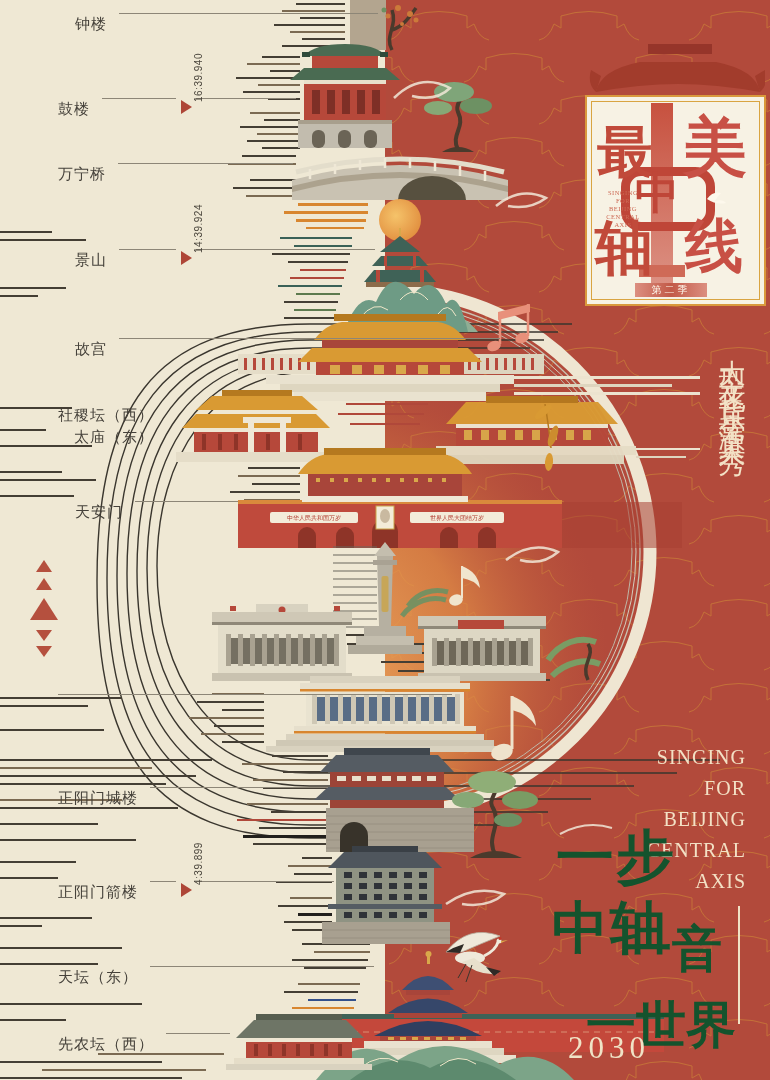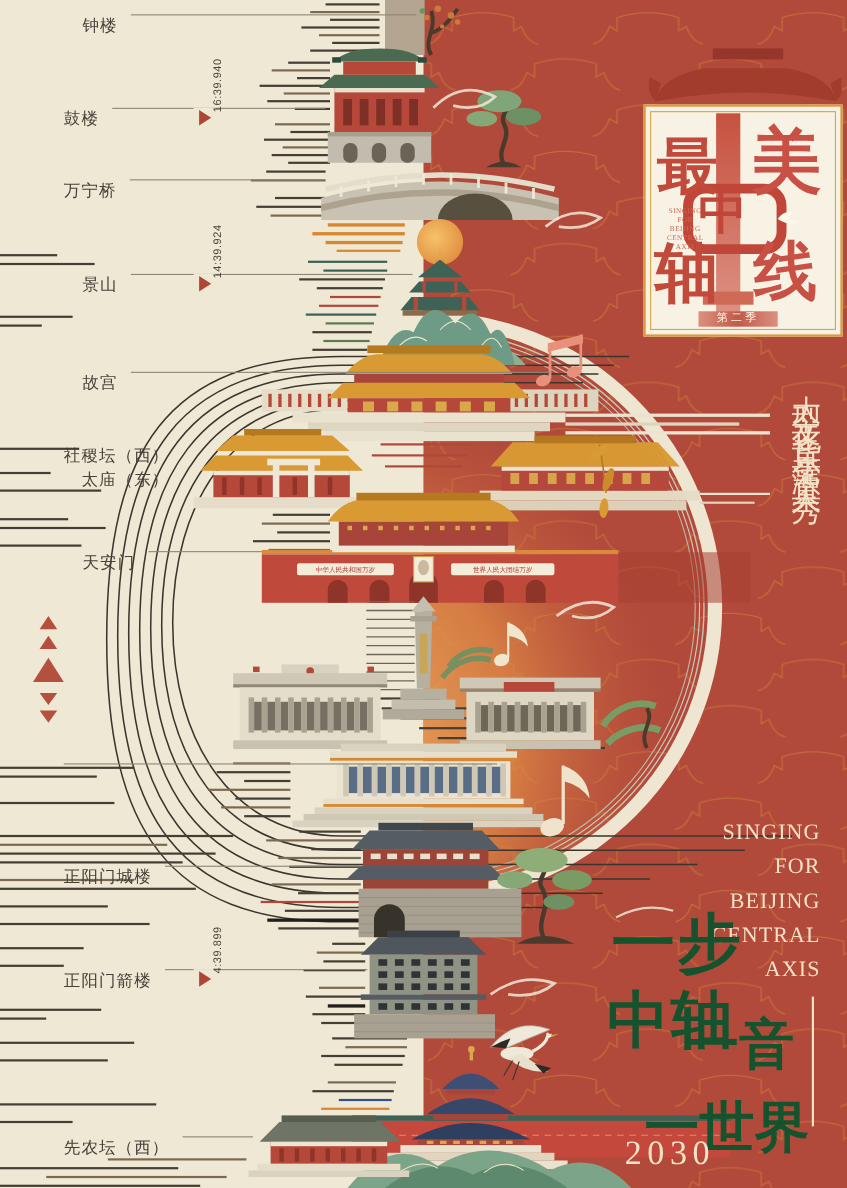--- a/index.html
+++ b/index.html
@@ -738,20 +738,24 @@
         <div class="lm-line"></div>
       </div>
       <div class="lm-row abs" style="left: 58px; top: 881px; width: 276px;">
         <span class="lm-label"><span>正阳门箭楼</span></span>
         <div class="lm-line"></div>
         <div class="lm-marker" style="left: 118px;">
           <div class="tri"></div>
         </div>
         <span class="lm-ts" style="left: 146px; bottom: 14px;">4:39.899</span>
       </div>
+      <div class="lm-row abs" style="left: 58px; top: 966px; width: 316px;">
+        <span class="lm-label"><span>天坛（东）</span></span>
+        <div class="lm-line"></div>
+      </div>
       <div class="lm-row abs" style="left: 58px; top: 1033px; width: 172px;">
         <span class="lm-label"><span>先农坛（西）</span></span>
         <div class="lm-line"></div>
       </div>
     </div>
 
   <div class="abs" style="left:30px;top:560px">
     <div class="tri-up" style="margin:0 0 6px 6px"></div>
     <div class="tri-up" style="margin:0 0 8px 6px"></div>
     <div class="tri-up big" style="margin:0 0 10px 0"></div>

